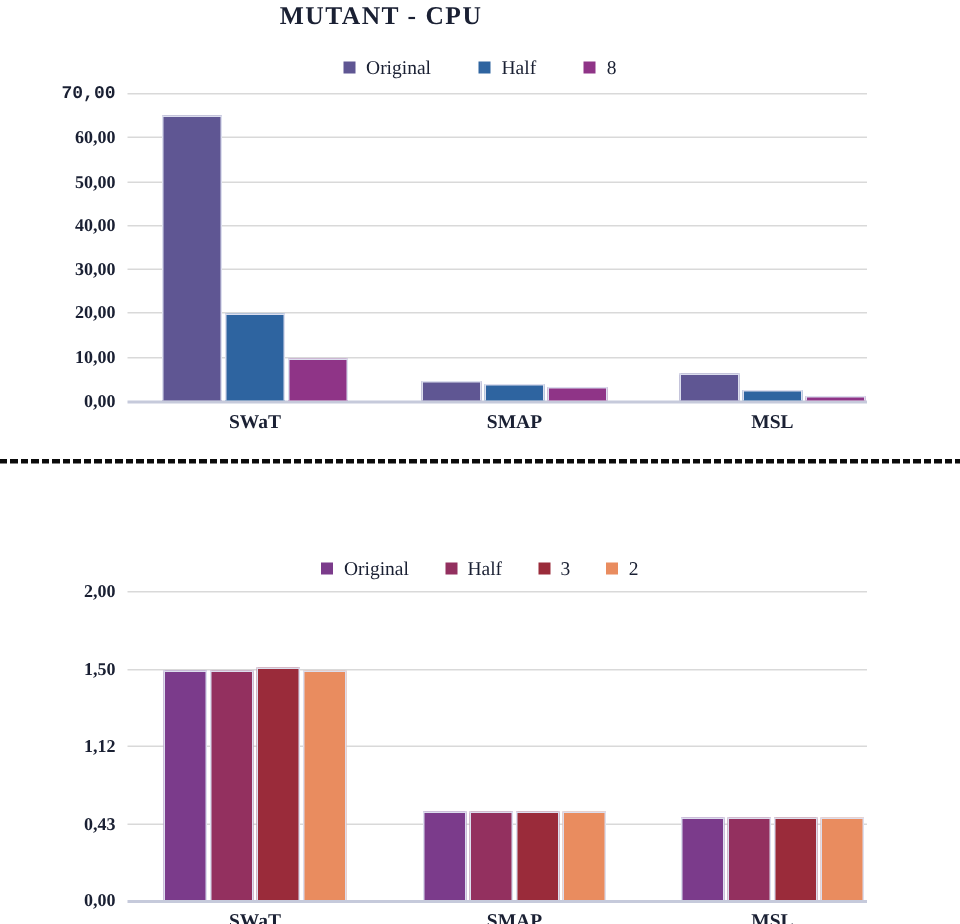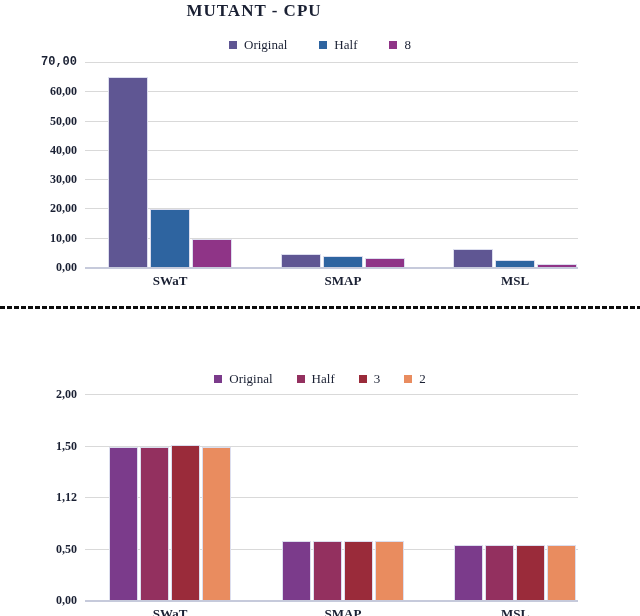--- a/index.html
+++ b/index.html
@@ -117,21 +117,21 @@
         </span>
       </div>
     <div class="plot">
         <div class="gridline" style="top: 0px;"></div>
         <div class="ytick" style="top: -8px;">2,00</div>
         <div class="gridline" style="top: 52px;"></div>
         <div class="ytick" style="top: 44px;">1,50</div>
         <div class="gridline" style="top: 103px;"></div>
         <div class="ytick" style="top: 95px;">1,12</div>
         <div class="gridline" style="top: 155px;"></div>
-        <div class="ytick" style="top: 147px;">0,50</div>
+        <div class="ytick" style="top: 147px;">0,43</div>
         <div class="ytick" style="top: 198px;">0,00</div>
         <div class="group" style="left: 23px; width: 124px;">
           <div class="bar" style="width: 29px; height: 153px; background: rgb(123, 59, 139);"></div>
           <div class="bar" style="width: 29px; height: 153px; background: rgb(147, 48, 95);"></div>
           <div class="bar" style="width: 29px; height: 155px; background: rgb(154, 43, 58);"></div>
           <div class="bar" style="width: 29px; height: 153px; background: rgb(233, 140, 95);"></div>
         </div>
         <div class="xlabel" style="left: 25px; width: 120px;">SWaT</div>
         <div class="group" style="left: 196px; width: 124px;">
           <div class="bar" style="width: 29px; height: 59px; background: rgb(123, 59, 139);"></div>

